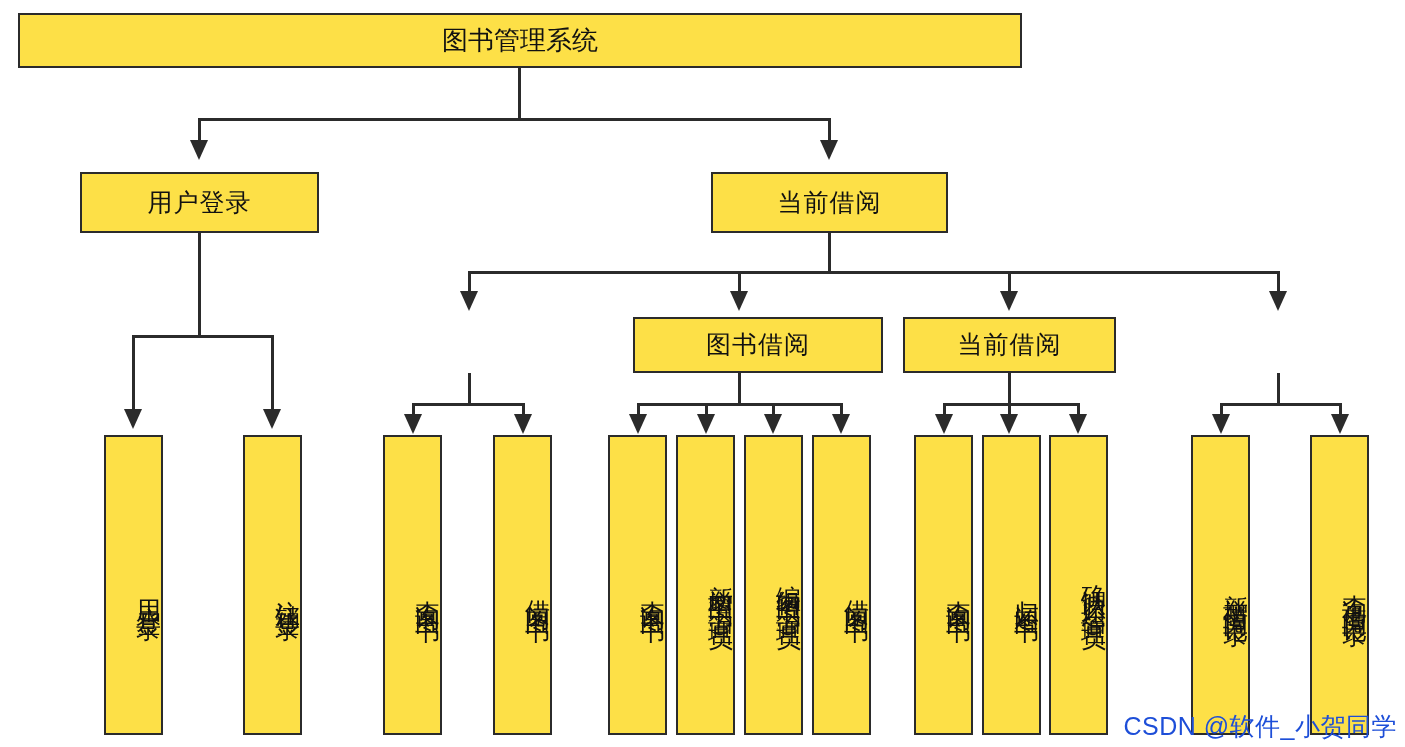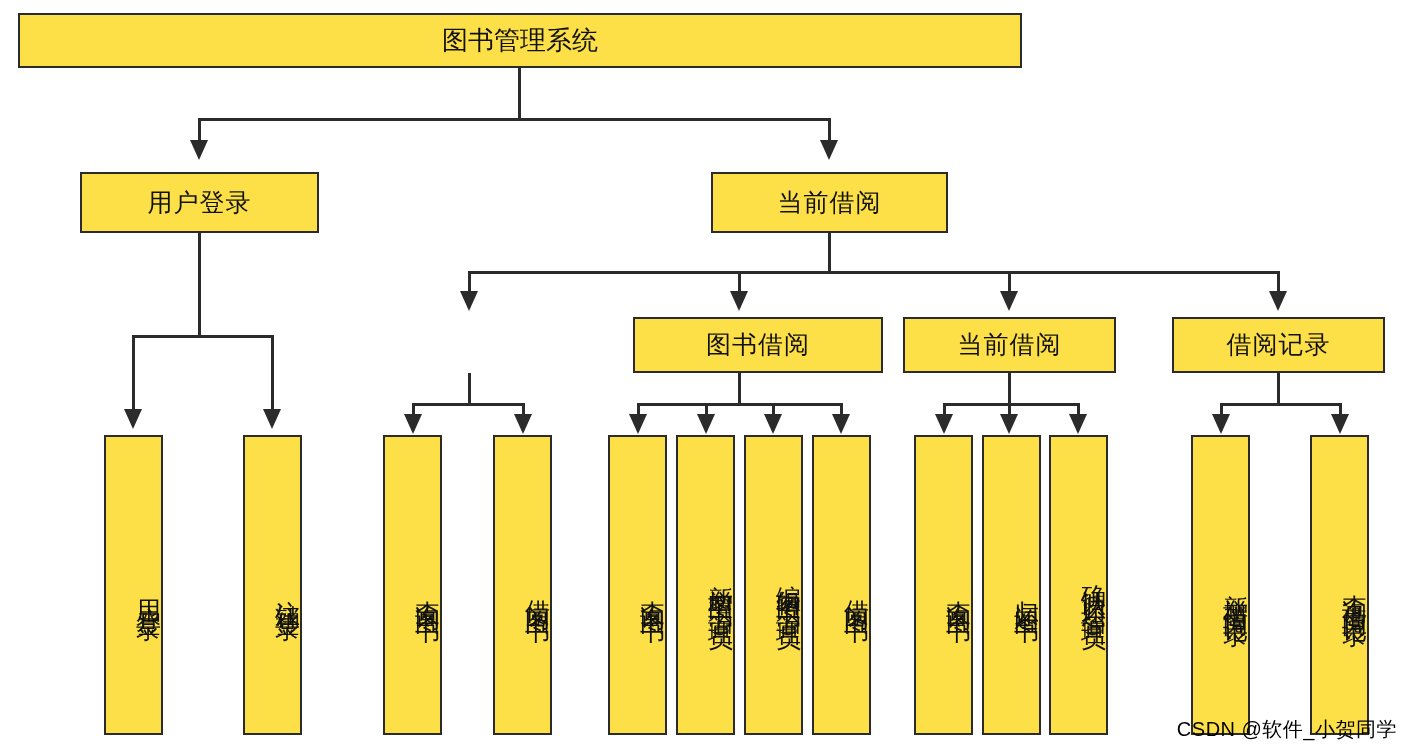--- a/index.html
+++ b/index.html
@@ -61,22 +61,22 @@
     width:0;height:0;
     border-left:9px solid transparent;
     border-right:9px solid transparent;
     border-top:20px solid #2b2b2b;
   }
   
   #watermark{
     position:absolute;
     right:8px;
     bottom:4px;
-    font-size:20px;
-    color:#000000;
+    font-size:25px;
+    color:#1d4ed8;
     letter-spacing:0.5px;
     white-space:nowrap;
     user-select:none;
   }
 </style>
 </head>
 <body>
 
 <div id="canvas">
 
@@ -115,21 +115,20 @@
   <div class="arrow" style="left:1000px; top:291px;"></div>
 
   <div class="vline" style="left:1277px; top:271px; height:21px;"></div>
   <div class="arrow" style="left:1269px; top:291px;"></div>
 
 
   <div class="node h" style="left:633px; top:317px; width:250px; height:56px;">图书借阅</div>
 
   <div class="node h" style="left:903px; top:317px; width:213px; height:56px;">当前借阅</div>
 
-  <div class="node h" style="left:1172px; top:317px; width:213px; height:56px;">借阅记录</div>
 
   <div class="vline" style="left:468px; top:373px; height:32px;"></div>
   <div class="hline" style="left:412px; top:403px; width:113px;"></div>
   <div class="vline" style="left:412px; top:403px; height:12px;"></div>
   <div class="arrow" style="left:404px; top:414px;"></div>
   <div class="vline" style="left:522px; top:403px; height:12px;"></div>
   <div class="arrow" style="left:514px; top:414px;"></div>
 
   <div class="vline" style="left:738px; top:373px; height:32px;"></div>
   <div class="hline" style="left:637px; top:403px; width:205px;"></div>

